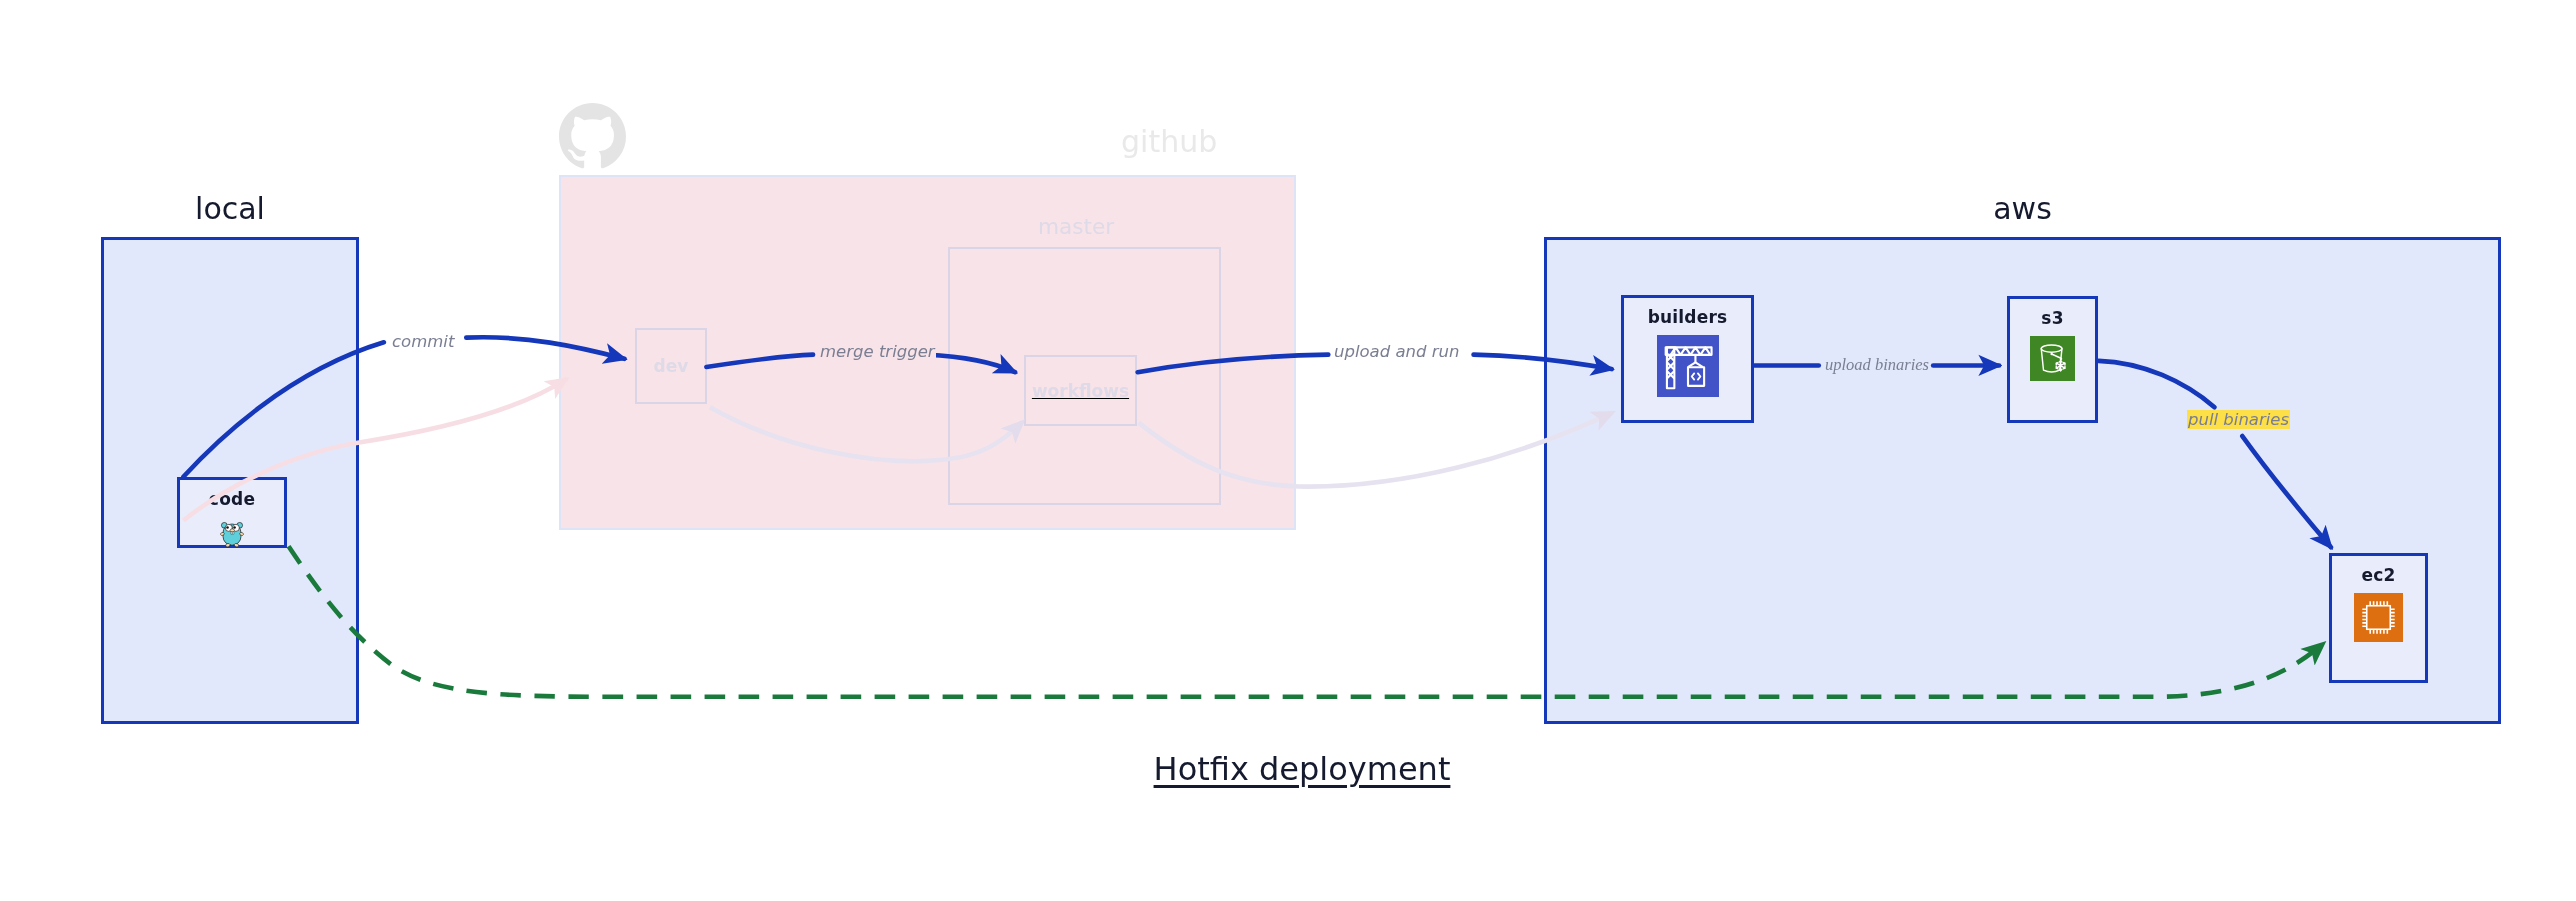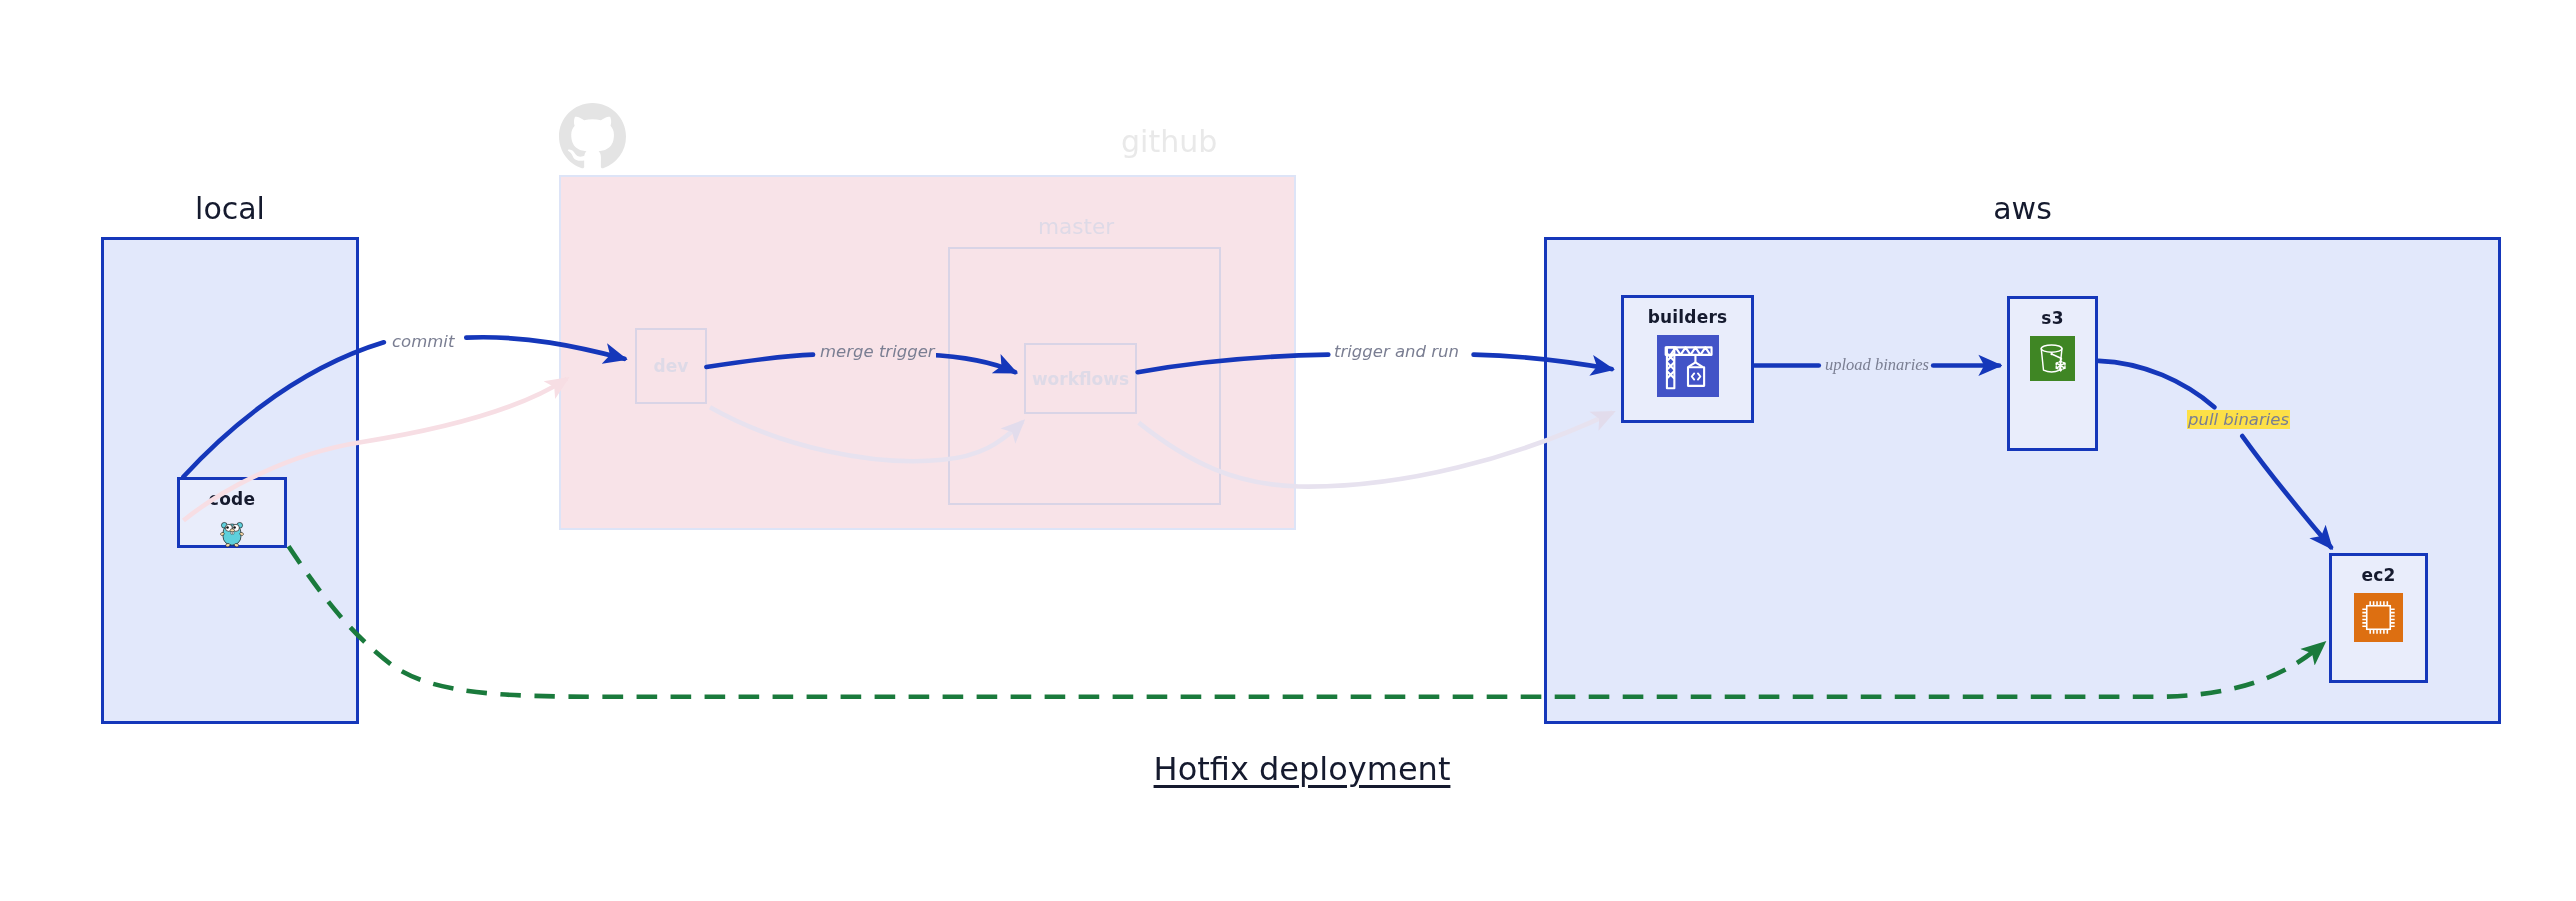--- a/index.html
+++ b/index.html
@@ -78,40 +78,40 @@
     font-weight: bold;
     color: #151a2e;
     margin-top: 9.3px;
     letter-spacing: 0.2px;
   }
   .node .node-icon {
     margin-top: 8.2px;
   }
   .node-code     { left: 177px;  top: 477px;  width: 110px; height: 71px; }
   .node-builders { left: 1621px; top: 295px;  width: 133px; height: 128px; }
-  .node-s3       { left: 2007px; top: 296px;  width: 91px; height: 155px; }
+  .node-s3       { left: 2007px; top: 296px;  width: 91px; height: 127px; }
   .node-ec2      { left: 2329px; top: 553px; width: 99px; height: 130px; }
 
   
   .ghost-node {
     position: absolute;
     box-sizing: border-box;
     background: transparent;
     border: 2.1px solid #d9d4e6;
     display: flex;
     align-items: center;
     justify-content: center;
   }
   .ghost-node span {
     font-size: 17px;
     font-weight: bold;
     color: #dedae7;
   }
   .node-dev       { left: 635px; top: 328px; width: 72px; height: 76px; }
-  .node-workflows { left: 1024px; top: 343px; width: 113px; height: 71px; }
+  .node-workflows { left: 1024px; top: 355px; width: 113px; height: 71px; text-decoration: underline; }
 
   .ghost-label {
     position: absolute;
     font-size: 21.6px;
     color: #dedae7;
     white-space: nowrap;
   }
   .label-master { left: 1038px; top: 214px; }
 
   
@@ -338,20 +338,20 @@
     <g>
       <path d="M 560 1060 C 620 1150 680 1230 760 1290
                C 840 1348 980 1352 1180 1352
                L 4180 1352
                C 4360 1352 4450 1300 4510 1248" fill="none" stroke="#1a7a3c" stroke-width="9" stroke-dasharray="40 26" stroke-linecap="butt" marker-end="url(#ah-green)"></path>
     </g>
   </svg>
 
   <div class="edge-label lbl-commit">commit</div>
   <div class="edge-label lbl-merge">merge trigger</div>
-  <div class="edge-label lbl-uploadrun">trigger and run</div>
+  <div class="edge-label lbl-uploadrun">upload and run</div>
   <div class="edge-label lbl-uploadbin">upload binaries</div>
   <div class="edge-label lbl-pullbin">pull binaries</div>
 
   <div class="diagram-title">Hotfix deployment</div>
 
 </div>
 
 
 </body></html>

